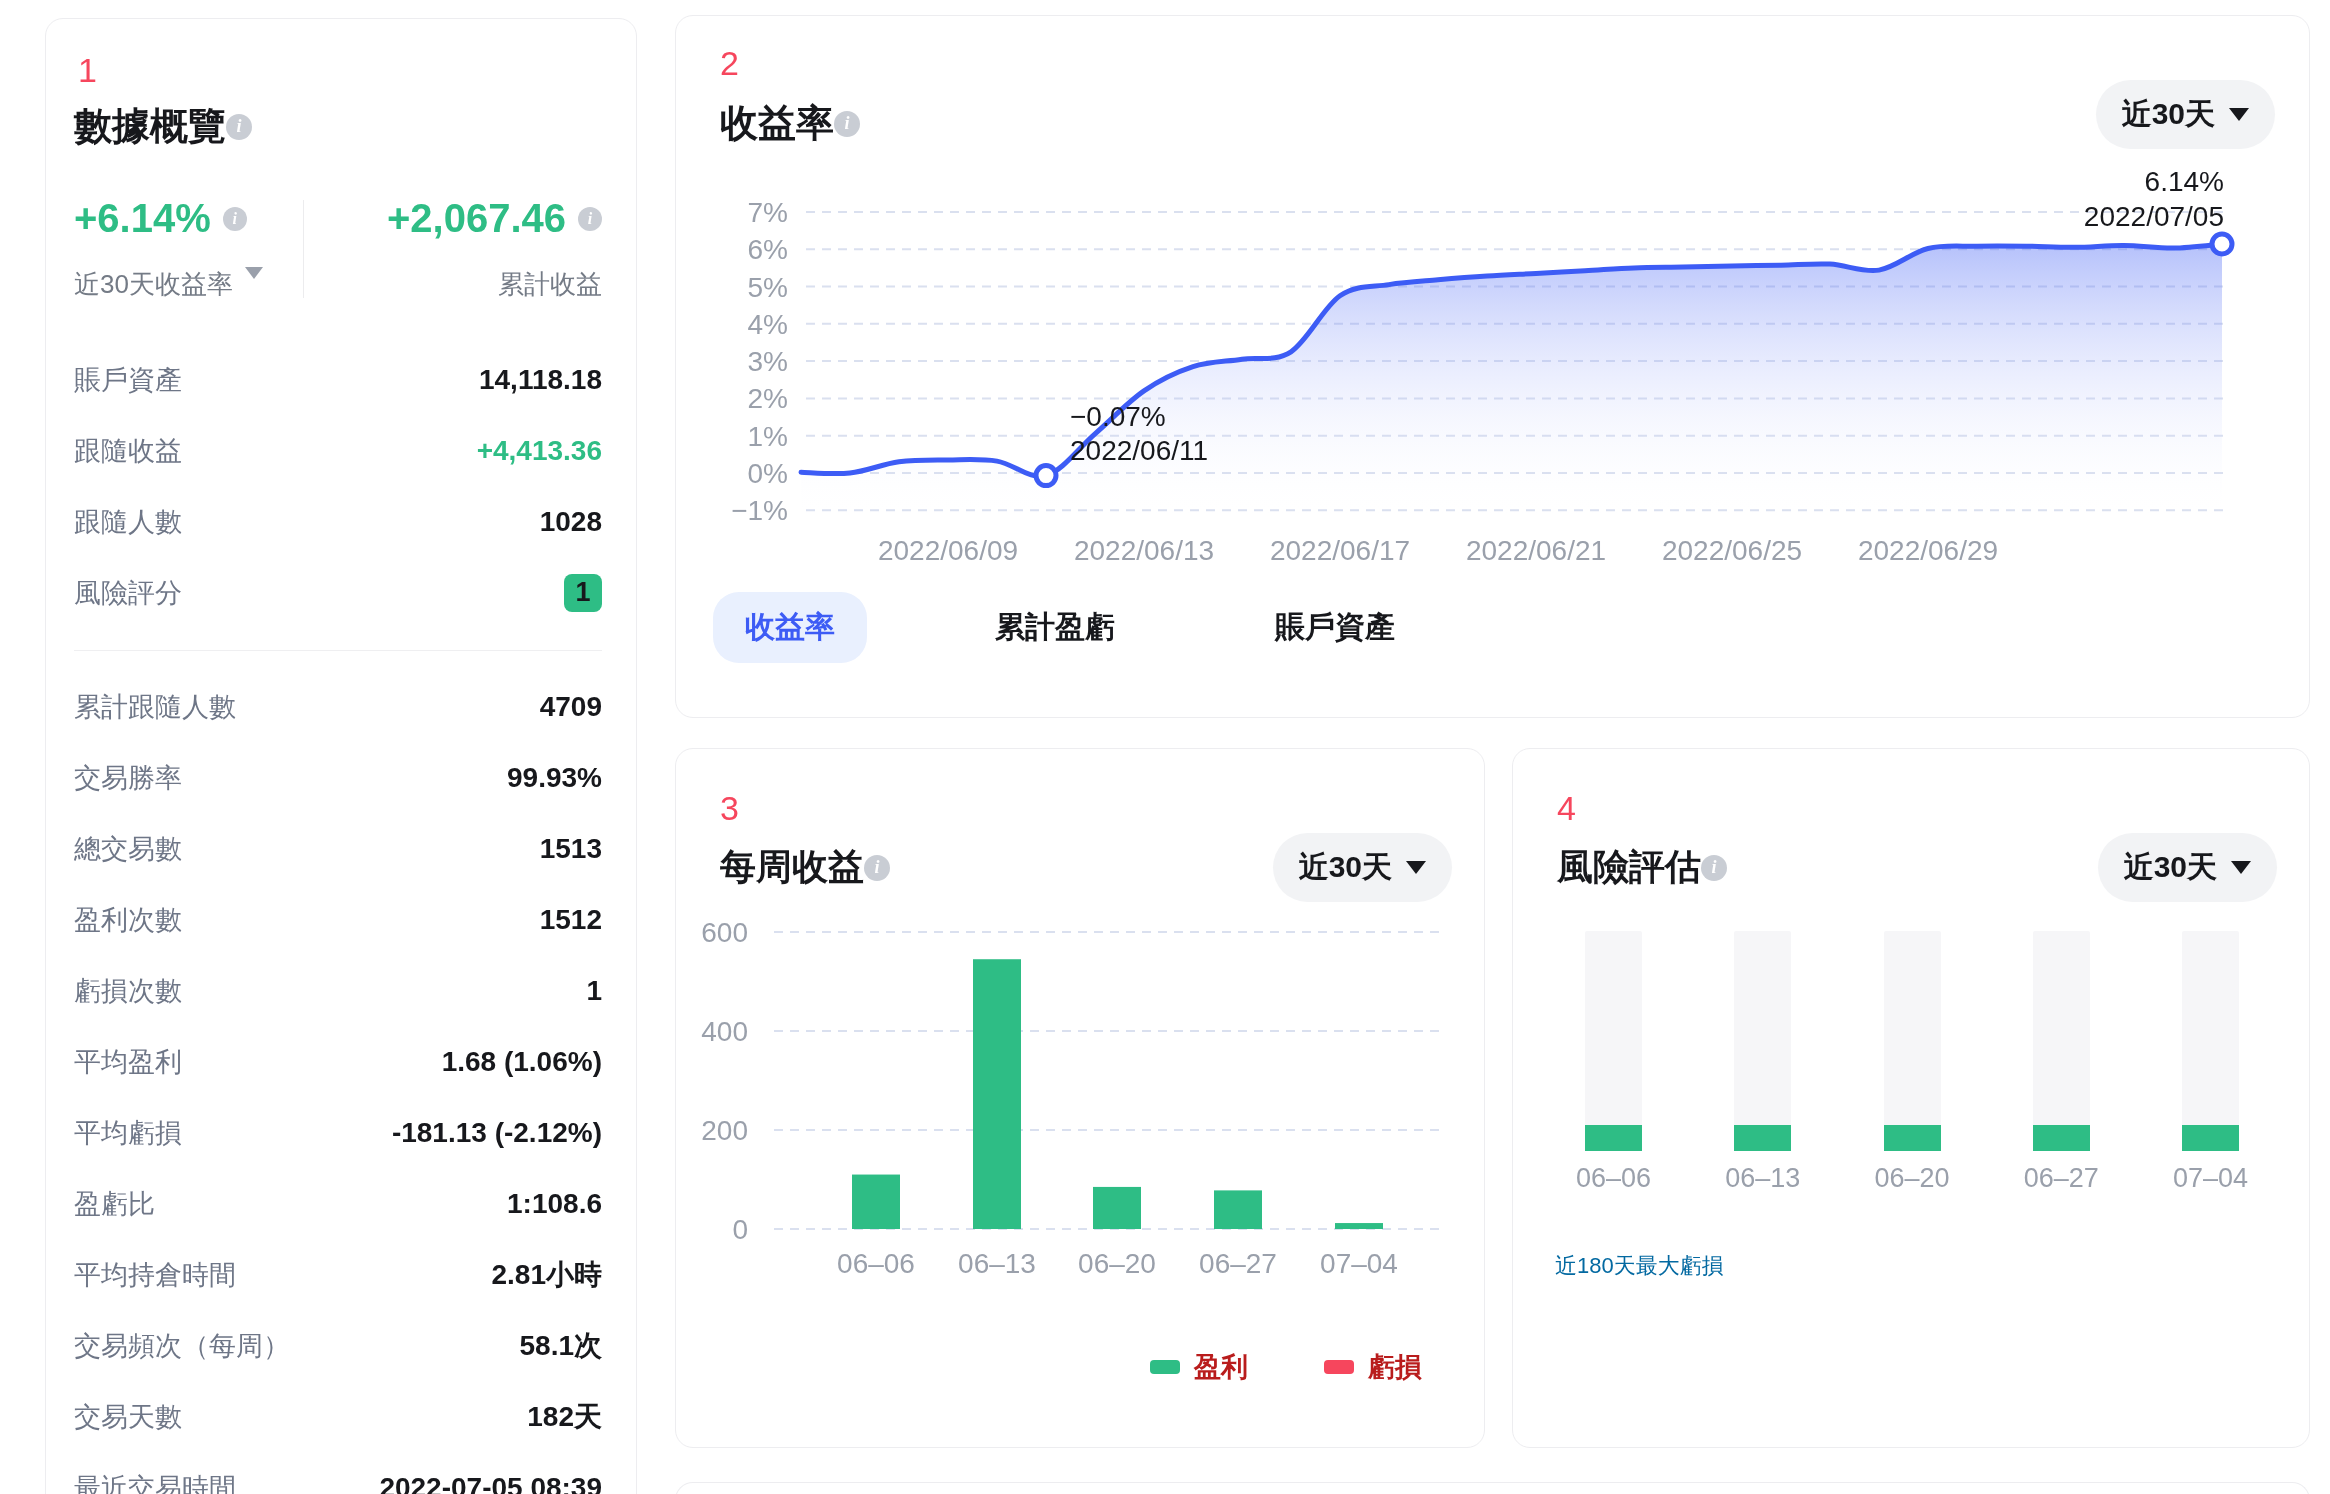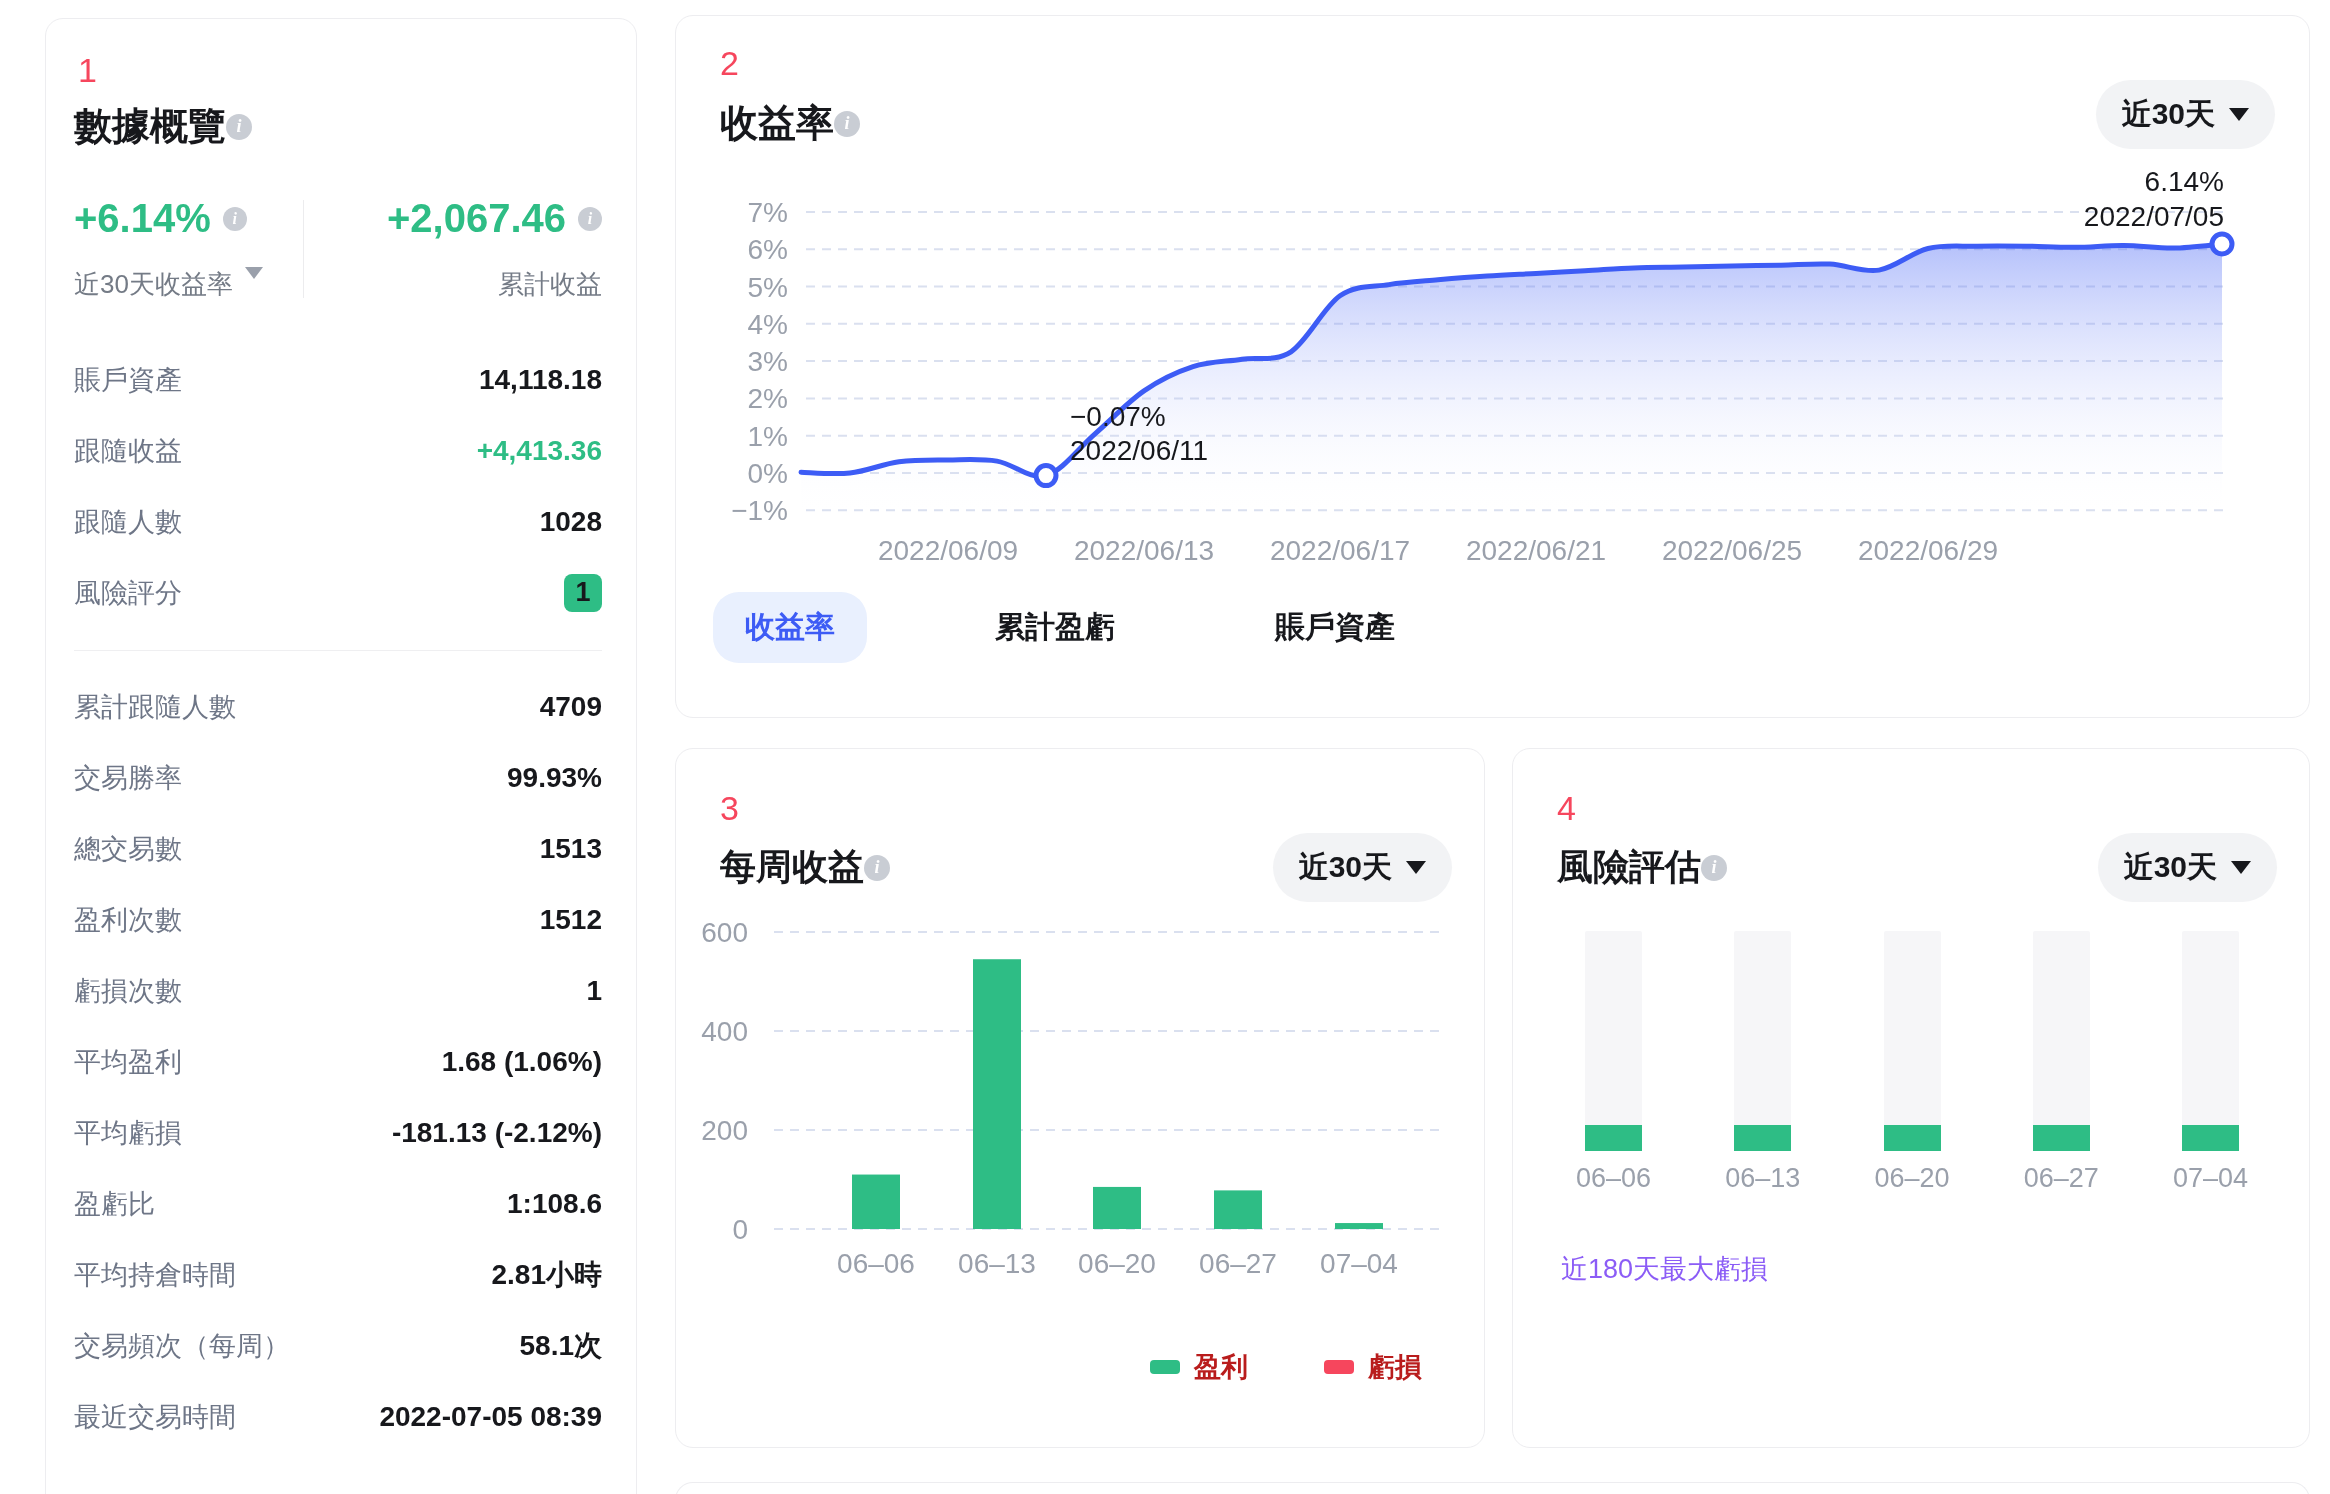--- a/index.html
+++ b/index.html
@@ -61,21 +61,21 @@
   #risk-card .idx { position:absolute; left:44px; top:42px; }
   #risk-card .panel-title-row { position:absolute; left:44px; top:94px; }
   #risk-card .panel-title { font-size:36px; }
   #risk-card .pill { right:32px; top:84px; }
   #risk-bars { position:absolute; left:72px; right:70px; top:182px; height:220px;
                display:flex; justify-content:space-between; }
   .risk-track { position:relative; width:57px; background:#f6f6f8; border-radius:2px; }
   .risk-seg { position:absolute; left:0; right:0; bottom:0; background:#2ebd85; }
   #risk-xlabels { position:absolute; left:72px; right:70px; top:414px; display:flex; justify-content:space-between; }
   .risk-xlabel { width:57px; text-align:center; font-size:27px; color:#9aa0ab; white-space:nowrap; display:flex; justify-content:center; }
-  #dd-title { position:absolute; left:48px; top:502px; font-size:27px; color:#8b5cf6; }
+  #dd-title { position:absolute; left:42px; top:502px; font-size:22px; color:#0369a1; }
   #dd-stats { position:absolute; left:48px; right:40px; top:544px; height:80px; display:flex; }
   .dd-col { display:flex; flex-direction:column; gap:10px; }
   .dd-col .dd-val { font-size:34px; font-weight:700; color:#17181c; }
   .dd-col .dd-lbl { font-size:27px; color:#8b919c; }
   .dd-col.c1 { width:225px; align-items:flex-start; }
   .dd-col.c2 { width:236px; align-items:center; }
   .dd-col.c3 { flex:1; align-items:flex-end; }
   .dd-vdiv { width:1px; background:#ececee; margin:2px 0; }
   
   #next-card { left:675px; top:1482px; width:1635px; height:80px; border-radius:18px 18px 0 0; border-bottom:none; }
@@ -168,20 +168,24 @@
           <span class="lbl">盈虧比</span>
           <span class="val">1:108.6</span>
         </div>
         <div class="srow">
           <span class="lbl">平均持倉時間</span>
           <span class="val">2.81小時</span>
         </div>
         <div class="srow">
           <span class="lbl">交易頻次（每周）</span>
           <span class="val">58.1次</span>
+        </div>
+        <div class="srow">
+          <span class="lbl">交易天數</span>
+          <span class="val">182天</span>
         </div>
         <div class="srow">
           <span class="lbl">最近交易時間</span>
           <span class="val">2022-07-05 08:39</span>
         </div>
       </div>
   </div>
 
   <div class="card" id="rate-card">
     <div class="idx">2</div>

